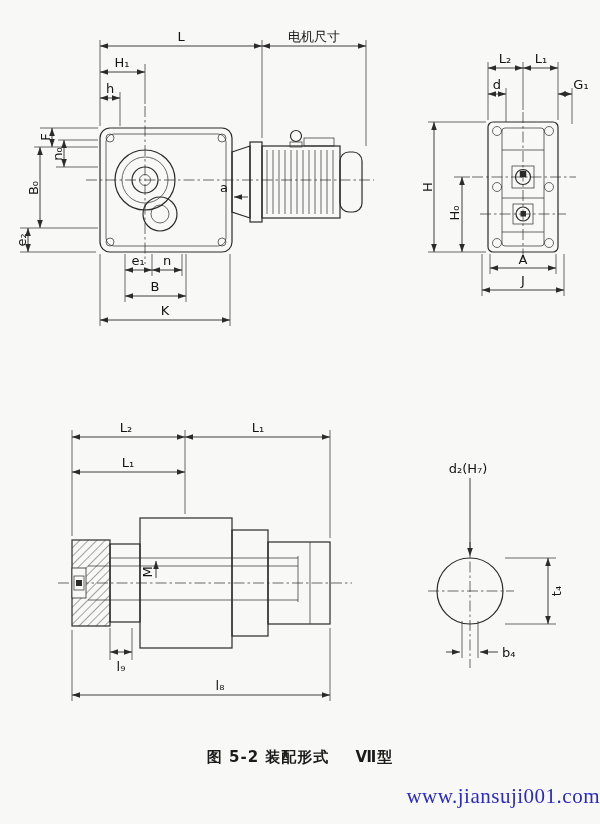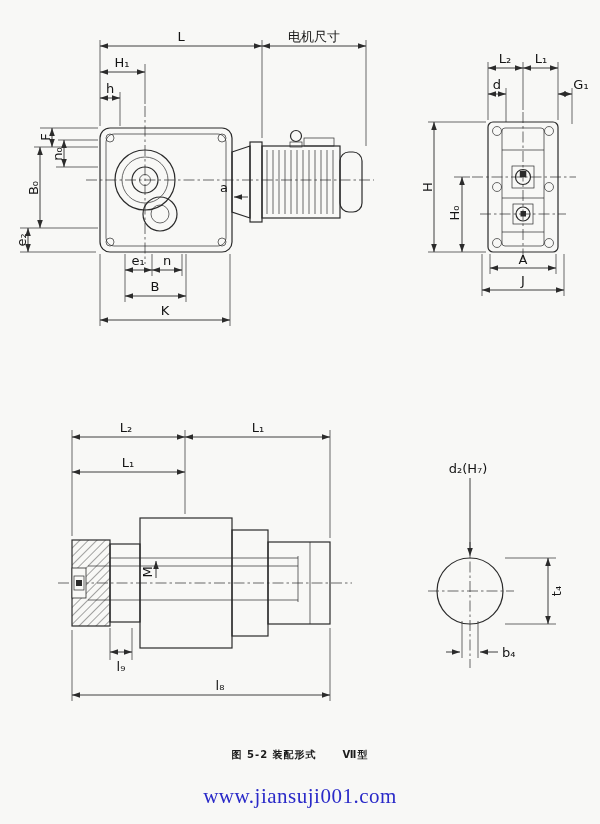--- a/index.html
+++ b/index.html
@@ -15,25 +15,25 @@
   .d{stroke:#2b2b2b; stroke-width:0.9; fill:none;}
   .c{stroke:#2b2b2b; stroke-width:0.7; fill:none; stroke-dasharray:11 3 2.5 3;}
   .hatch{fill:url(#hatch); stroke:#2b2b2b; stroke-width:1.2;}
   .bg{fill:#f8f8f6; stroke:#2b2b2b; stroke-width:0.8;}
   .solid{fill:#2b2b2b; stroke:none;}
   text.lab{font-family:"DejaVu Sans",sans-serif; font-size:13px; fill:#141414; text-anchor:middle;}
   text.as{text-anchor:start;}
   .caption{
     position:absolute; left:0; top:748px; width:600px;
     display:flex; justify-content:center; gap:26px;
-    font-family:"DejaVu Sans",sans-serif; font-size:10px; font-weight:600;
+    font-family:"DejaVu Sans",sans-serif; font-size:15px; font-weight:600;
     color:#1b1b1b; letter-spacing:1px;
   }
   .url{
-    position:absolute; left:0; top:784px; width:600px; text-align:center;
+    position:absolute; left:0; top:784px; width:600px; text-align:right;
     font-family:"Liberation Serif", serif; font-size:21px;
     color:#2a2ac8; letter-spacing:0.5px;
   }
 </style>
 </head>
 <body>
 
 <div class="page">
 
 <svg width="600" height="740" viewBox="0 0 600 740">

